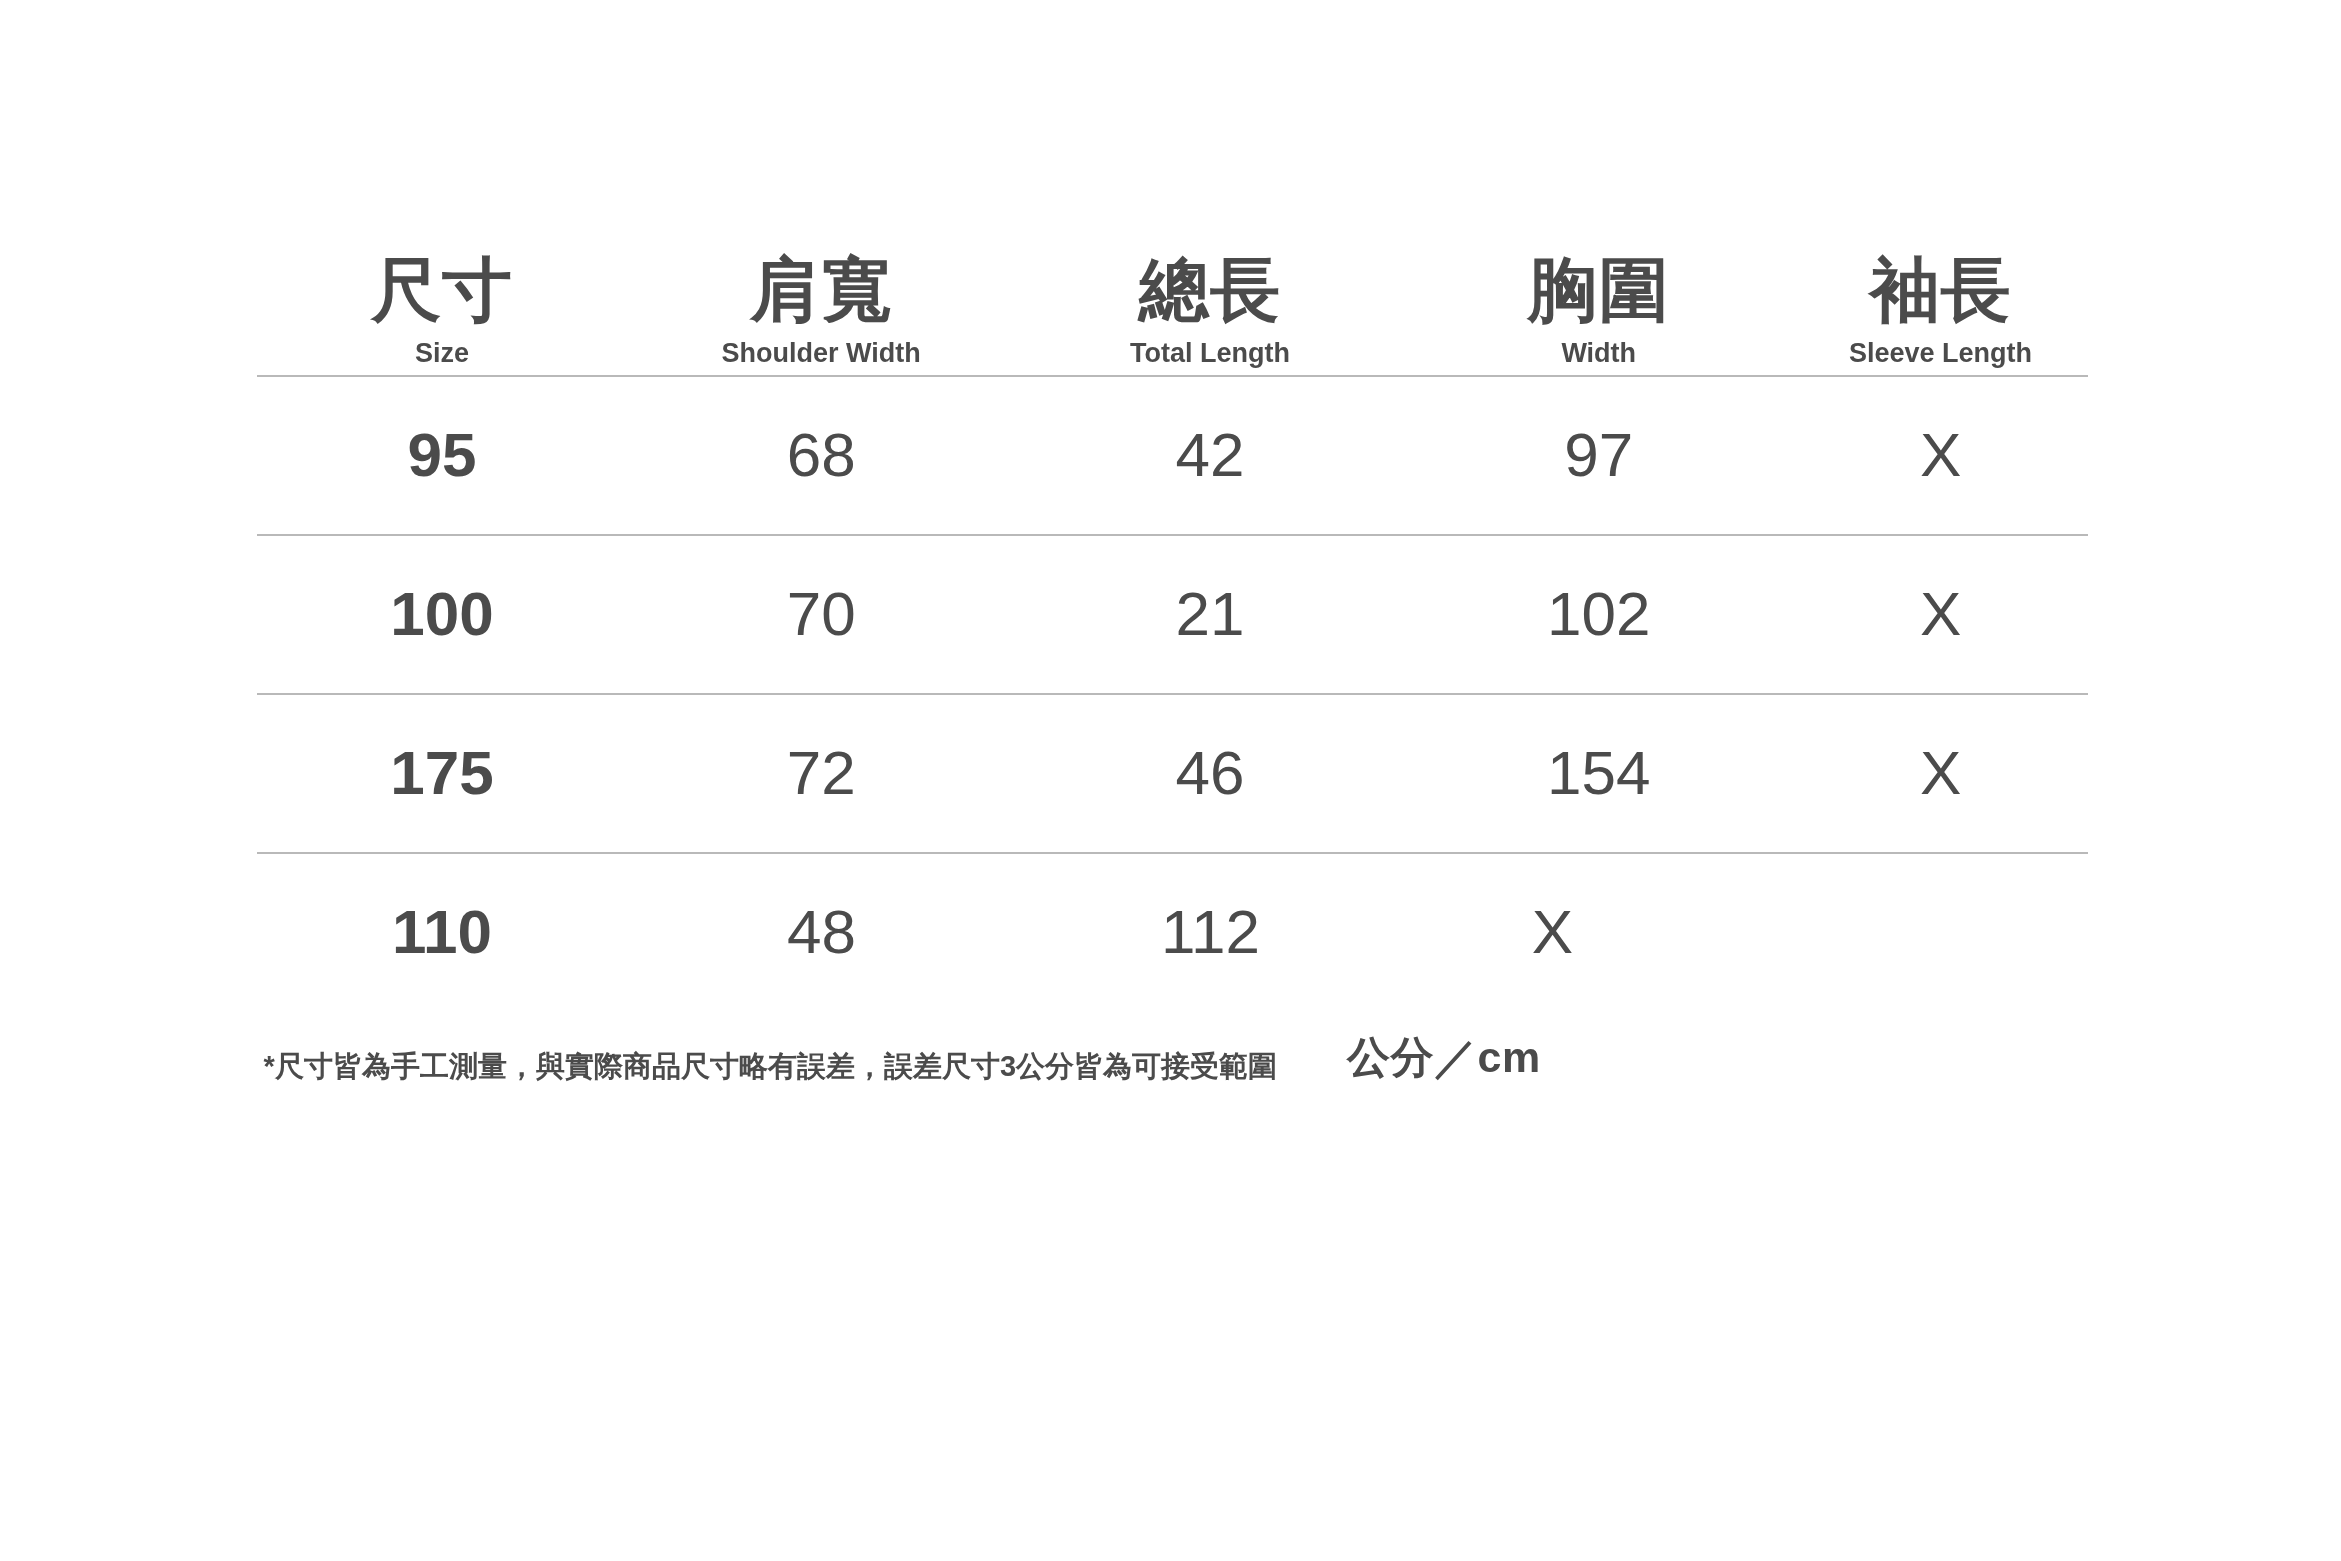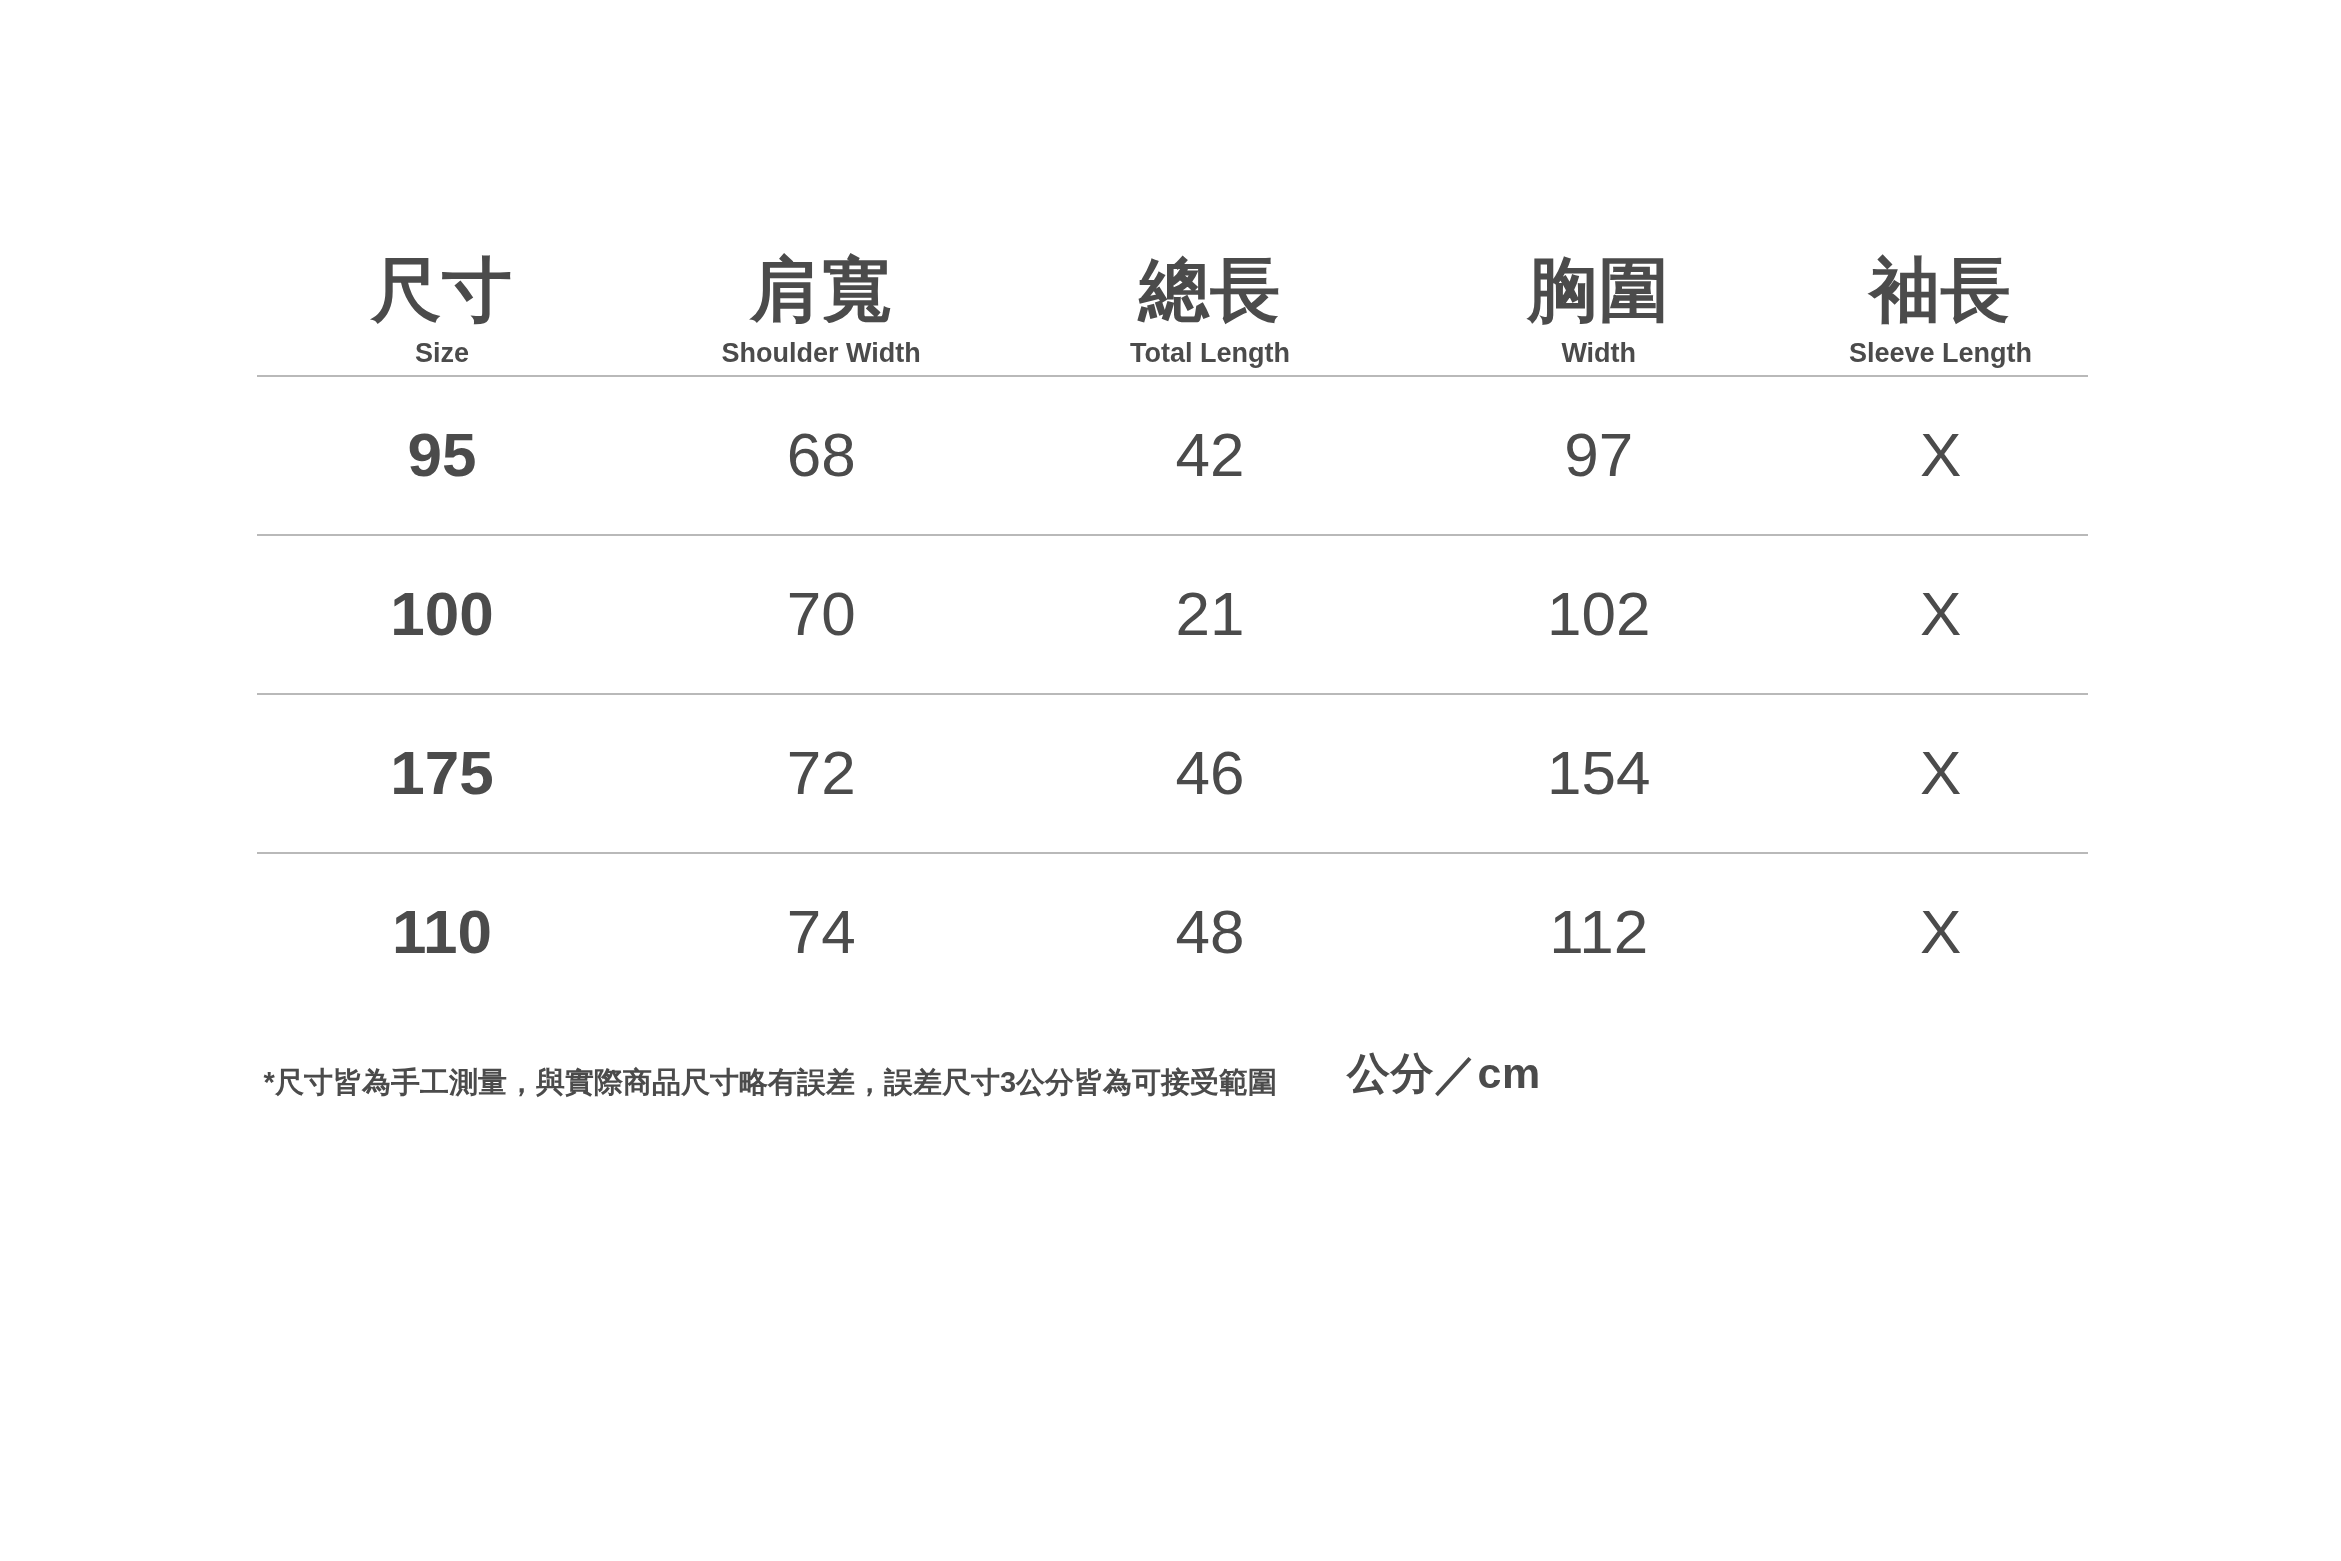--- a/index.html
+++ b/index.html
@@ -93,21 +93,20 @@
     white-space: nowrap;
     padding-left: 6.6px;
   }
   .unit {
     font-size: 43px;
     font-weight: 700;
     color: #4b4b4b;
     white-space: nowrap;
     margin-left: 70px;
     letter-spacing: 0.5px;
-    margin-top: 16px;
   }
 </style>
 </head>
 <body>
 
 <div class="size-chart">
 
   <div class="head-row">
     <div class="head-cell col-size">
       <span class="zh">尺寸</span>
@@ -158,21 +157,20 @@
     <div class="data-cell col-len">72</div>
     <div class="data-cell col-should">46</div>
     <div class="data-cell col-chest">154</div>
     <div class="data-cell col-sleeve">X</div>
   </div>
 
   <div class="divider"></div>
 
   <div class="data-row">
     <div class="data-cell size-val col-size">110</div>
-    <div class="data-cell col-len">74</div>
     <div class="data-cell col-should">48</div>
     <div class="data-cell col-chest">112</div>
     <div class="data-cell col-sleeve">X</div>
   </div>
 
   <div class="foot-row">
     <div class="note">*尺寸皆為手工測量，與實際商品尺寸略有誤差，誤差尺寸3公分皆為可接受範圍</div>
     <div class="unit">公分／cm</div>
   </div>
 

